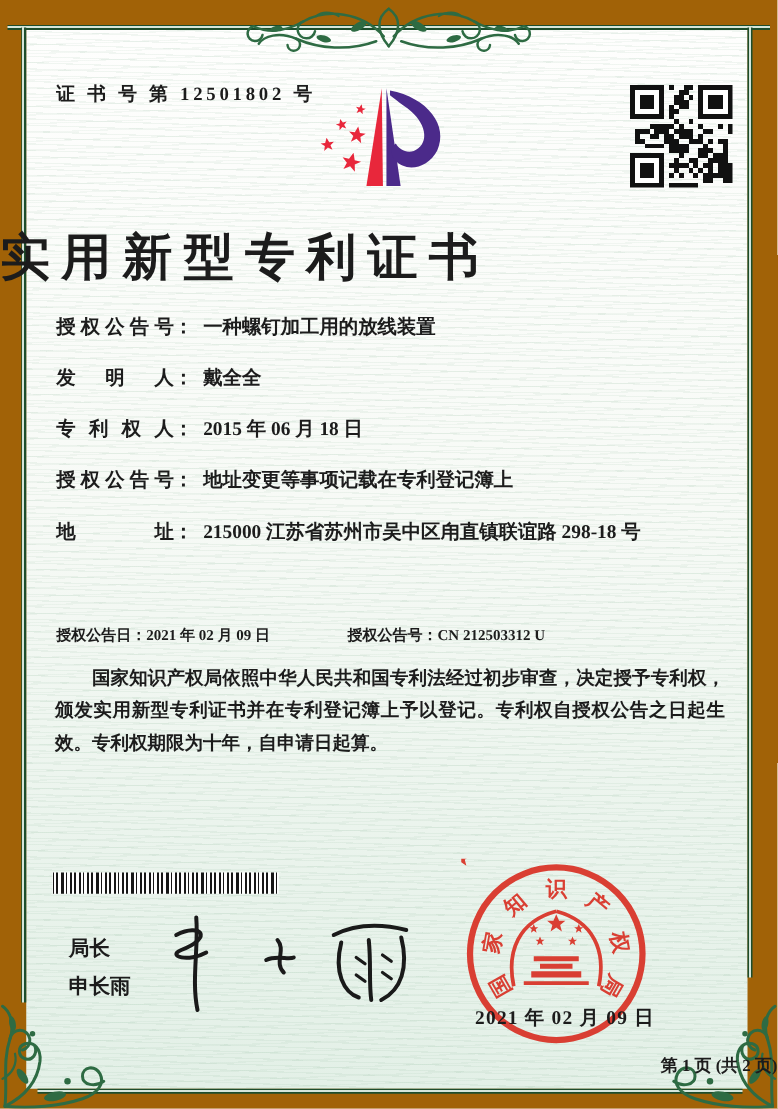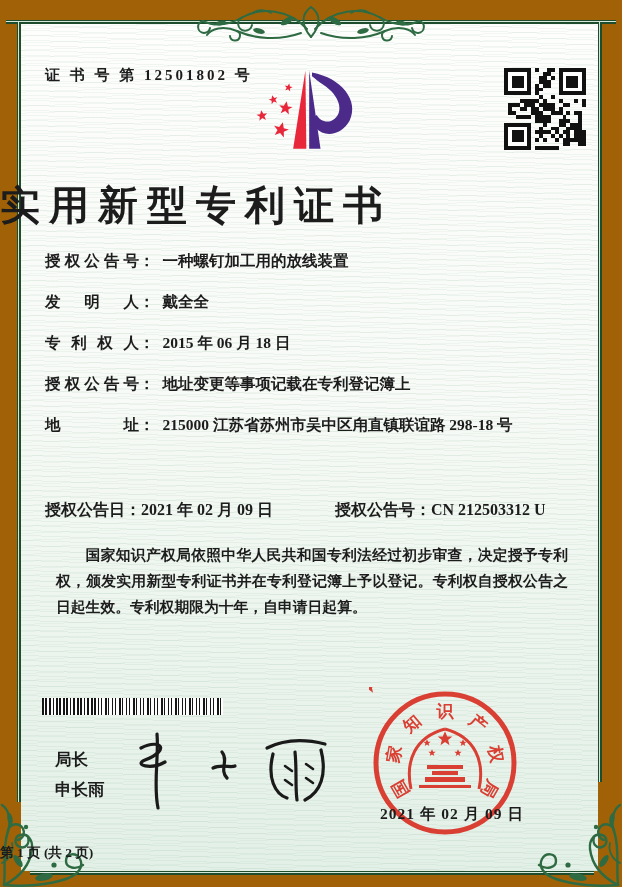--- a/index.html
+++ b/index.html
@@ -29,35 +29,35 @@
 
   .cert-no{position:absolute;left:45px;top:66px;font-size:15px;letter-spacing:3px;font-weight:600;}
   .logo{position:absolute;left:246px;top:58px;width:132px;height:110px;}
   .qr{position:absolute;left:504px;top:68px;width:82px;height:82px;}
   .title{position:absolute;left:0;right:0;top:178px;font-size:40px;font-weight:bold;letter-spacing:9px;}
 
   .fields{position:absolute;left:45px;top:251px;right:36px;font-size:15.5px;font-weight:600;}
   .field-row{height:21px;margin-bottom:20px;white-space:nowrap;}
   .flabel{display:inline-block;width:94px;text-align:justify;text-align-last:justify;}
   .fcolon{display:inline-block;margin-right:8px;}
-  .grant-row{position:absolute;left:45px;top:500px;width:545px;font-size:16px;font-weight:600;white-space:nowrap;}
+  .grant-row{position:absolute;left:45px;top:500px;width:545px;font-size:12px;font-weight:600;white-space:nowrap;}
   .grant-gap{display:inline-block;width:62px;}
 
   .paras{position:absolute;left:44px;top:530px;width:536px;font-size:14.8px;line-height:26px;text-align:justify;font-weight:600;}
-  .paras p{margin:12px;text-indent:2em;}
+  .paras p{margin:0;text-indent:2em;}
 
   .barcode{position:absolute;left:42px;top:698px;width:181px;height:17px;
     background:repeating-linear-gradient(90deg,#151515 0 1.5px,#fdfdfd 1.5px 3px,#151515 3px 4.5px,#fdfdfd 4.5px 7px,#151515 7px 9px,#fdfdfd 9px 10.5px,#151515 10.5px 11.5px,#fdfdfd 11.5px 14px);}
 
   .signer{position:absolute;left:55px;top:744px;font-family:Liberation Sans, sans-serif;font-size:16.5px;font-weight:bold;line-height:30px;}
   .signature{position:absolute;left:125px;top:726px;width:220px;height:95px;}
 
   .seal{position:absolute;left:369px;top:687px;width:152px;height:152px;opacity:.93;}
   .seal-date{position:absolute;left:380px;top:804px;font-size:15.5px;font-weight:600;letter-spacing:1px;z-index:5;}
-  .footer{position:absolute;left:0;right:0;top:844px;text-align:left;font-size:13.5px;font-weight:600;}
+  .footer{position:absolute;left:0;right:0;top:844px;text-align:right;font-size:13.5px;font-weight:600;}
   svg text{font-family:"Liberation Serif","DejaVu Serif",serif;}
 </style>
 </head>
 <body>
 
 <div class="photo">
   <div class="paper-inner"></div>
 
   <div class="fline h line-top"></div>
   <div class="fline h line-bottom"></div>

